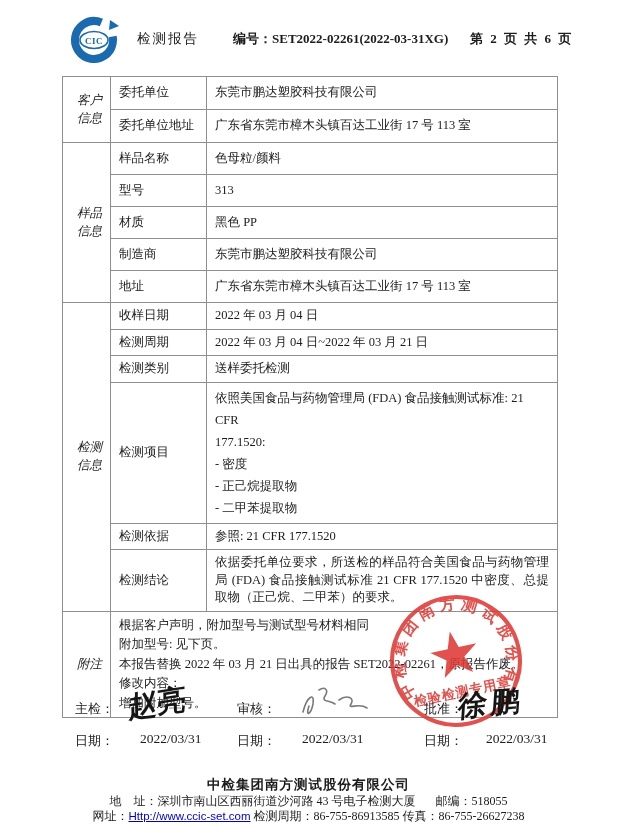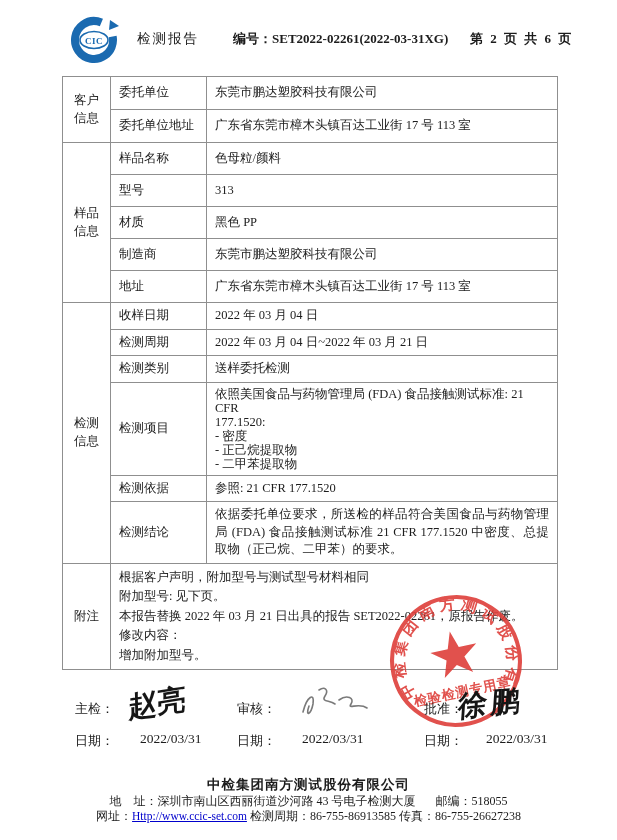--- a/index.html
+++ b/index.html
@@ -19,27 +19,27 @@
   
   table.rep{
     position:absolute;left:62px;top:76px;width:496px;
     border-collapse:collapse;table-layout:fixed;
   }
   table.rep td{
     border:1px solid #8f8f8f;
     padding:4px 8px;vertical-align:middle;
     line-height:1.4;
   }
-  td.sec{text-align:center;padding:4px 6px;line-height:1.9;}
+  td.sec{text-align:right;padding:4px 6px;line-height:1.9;font-style:italic;}
   td.lbl{padding-left:10px;}
   tr.r34 td{height:24px;}
   tr.r33 td{height:23px;}
   tr.r27 td{height:17px;}
   td.multi{padding-top:5px;padding-bottom:5px;}
-  td.multi div{line-height:14px;}
+  td.multi div{line-height:22px;}
   td.concl{line-height:17px;text-align:justify;}
   td.notes{padding:5px 10px;}
   td.notes div{line-height:19.5px;}
 
   
   .stamp{left:383px;top:588px;width:146px;height:146px;transform:rotate(-12deg);opacity:.88;z-index:3;pointer-events:none;}
 
   
   .sig-label{font-size:13px;z-index:4;}
   .hand{font-weight:bold;z-index:4;color:#151515;}
@@ -47,21 +47,21 @@
   .hand3{left:458px;top:684px;font-size:29px;transform:rotate(-6deg) skewX(-10deg);letter-spacing:4px;}
   .sig2{left:295px;top:682px;z-index:4;}
   .date-label{font-size:13px;}
   .date-val{font-size:13.5px;}
 
   
   .foot{left:0;width:617px;text-align:center;}
   .foot-company{top:776px;font-weight:bold;font-size:13.5px;letter-spacing:1px;}
   .foot-addr{top:793px;font-size:12px;}
   .foot-web{top:808px;font-size:12px;}
-  a.weblink{color:#0000cc;text-decoration:underline;font-family:Liberation Serif, serif;font-size:11.5px;}
+  a.weblink{color:#0000cc;text-decoration:underline;font-family:Liberation Sans, sans-serif;font-size:11.5px;}
 </style>
 </head>
 <body>
 
 <div class="abs logo-box">
   <svg width="56" height="52" viewBox="0 0 56 52">
     <circle cx="28" cy="26" r="19" fill="none" stroke="#1a6ab0" stroke-width="8" stroke-dasharray="100 20" stroke-dashoffset="-8" transform="rotate(-35 28 26)"></circle>
     <polygon points="44,6 53,12 43,16" fill="#1a6ab0"></polygon>
     <ellipse cx="28" cy="26" rx="14" ry="8.5" fill="#ffffff" stroke="#1a6ab0" stroke-width="1.6"></ellipse>
     <text x="28" y="29.5" text-anchor="middle" font-size="9" font-weight="bold" fill="#1a6ab0" font-family="Liberation Serif,serif" letter-spacing="0.5">CIC</text>

